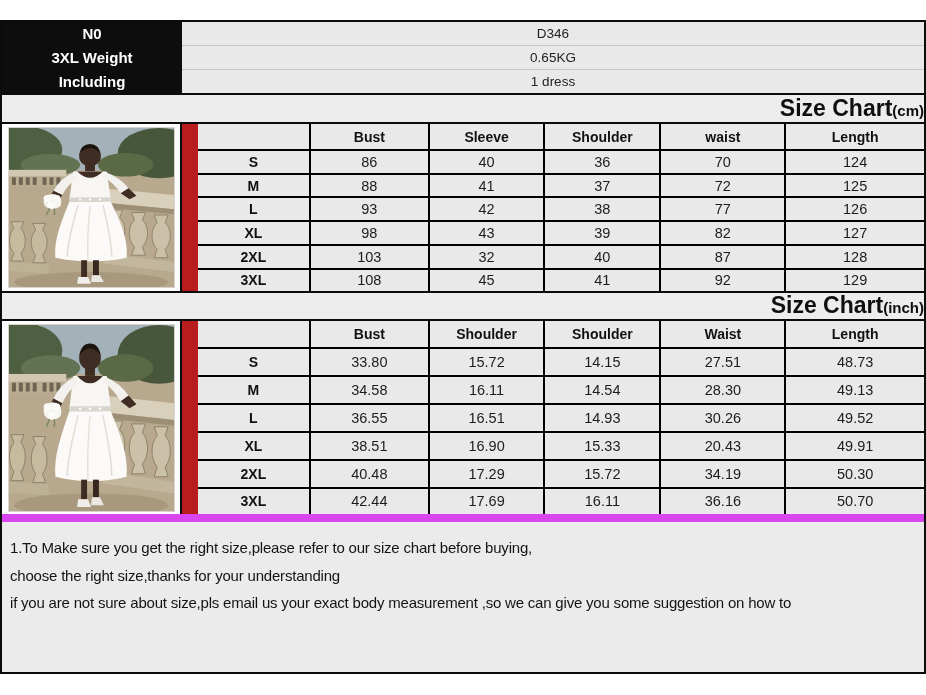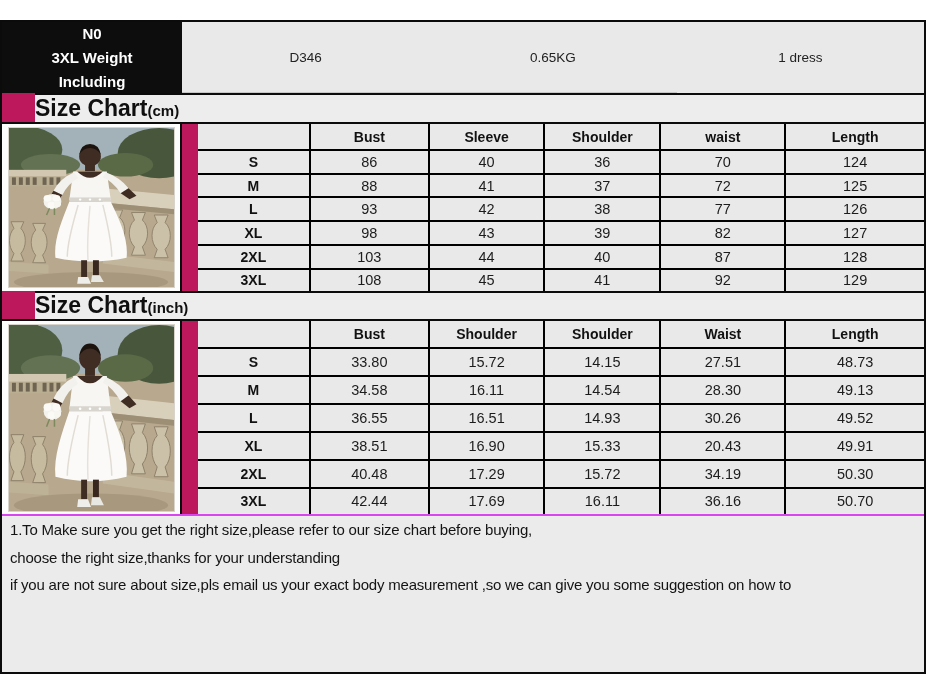--- a/index.html
+++ b/index.html
@@ -1,29 +1,29 @@
 <!DOCTYPE html>
 <html><head>
 <meta charset="utf-8">
 <style>
   * { box-sizing: border-box; margin: 0; padding: 0; }
   html, body { width: 926px; height: 695px; background: #ffffff; font-family: "Liberation Sans", sans-serif; overflow: hidden; }
   .page { position: relative; width: 926px; height: 695px; background: #fff; }
-  .frame { position: absolute; left: 0; top: 20px; width: 926px; height: 654px; border: 2px solid #0b0b0b; background: #be185d; }
+  .frame { position: absolute; left: 0; top: 20px; width: 926px; height: 654px; border: 2px solid #0b0b0b; background: #b91c1c; }
 
   
   .info { display: flex; height: 71px; }
   .info-labels { width: 180px; background: #0d0d0d; display: flex; flex-direction: column; }
   .info-label { flex: 1; display: flex; align-items: center; justify-content: center; color: #fff; font-weight: bold; font-size: 15px; }
-  .info-values { flex: 1; display: flex; flex-direction: row; background: #e9e9e9; }
+  .info-values { flex: 1; display: flex; flex-direction: column; background: #e9e9e9; }
   .info-value { flex: 1; display: flex; align-items: center; justify-content: center; font-size: 13.5px; color: #222; border-bottom: 1px solid #c6c6c6; }
   .info-value:last-child { border-bottom: none; }
 
   
-  .title-row { border-top: 2px solid #0b0b0b; background: #ededed; text-align: left; margin-left: 33px; }
+  .title-row { border-top: 2px solid #0b0b0b; background: #ededed; text-align: right; }
   .title-row.cm { height: 29px; line-height: 26px; }
   .title-row.inch { height: 28px; line-height: 25px; }
   .title-main { font-size: 23px; font-weight: bold; color: #0f0f0f; }
   .title-unit { font-size: 15px; font-weight: bold; color: #0f0f0f; }
 
   
   .chart-section { display: flex; border-top: 2px solid #0b0b0b; gap: 16px; }
   .chart-section.cm { height: 169px; }
   .chart-section.inch { height: 195px; }
   .photo-cell { width: 180px; border-right: 2px solid #0b0b0b; background: #fdfdfd; display: flex; align-items: center; justify-content: center; }
@@ -37,21 +37,21 @@
   .size-table th:first-child, .size-table td:first-child { border-left: none; }
   .size-table th:last-child, .size-table td:last-child { border-right: none; text-align: center; }
   .size-table thead th { border-top: none; }
   .size-table tbody tr:last-child td { border-bottom: none; }
   .chart-section.cm thead tr { height: 26px; }
   .chart-section.inch thead tr { height: 27px; }
   col.c0 { width: 15.4%; } col.c1 { width: 16.4%; } col.c2 { width: 15.9%; }
   col.c3 { width: 16.0%; } col.c4 { width: 17.2%; } col.c5 { width: 19.1%; }
 
   
-  .notes { height: 158px; border-top: 2px solid #d946ef; background: #ebebeb; padding: 0 8px 0 8px; }
+  .notes { height: 158px; border-top: 8px solid #d946ef; background: #ebebeb; padding: 12px 8px 0 8px; }
   .note-line { font-size: 15px; line-height: 27.5px; color: #141414; white-space: nowrap; letter-spacing: -0.2px; }
 </style>
 </head>
 <body>
 
 <svg width="0" height="0" style="position:absolute" aria-hidden="true">
   <defs>
     <g id="photo-art">
       <rect width="167" height="190" fill="#b7a88e"></rect>
       <rect width="167" height="50" fill="#a3b2b8"></rect>
@@ -189,21 +189,21 @@
             <td class="size">XL</td>
             <td>98</td>
             <td>43</td>
             <td>39</td>
             <td>82</td>
             <td>127</td>
           </tr>
           <tr>
             <td class="size">2XL</td>
             <td>103</td>
-            <td>44</td>
+            <td>32</td>
             <td>40</td>
             <td>87</td>
             <td>128</td>
           </tr>
           <tr>
             <td class="size">3XL</td>
             <td>108</td>
             <td>45</td>
             <td>41</td>
             <td>92</td>

